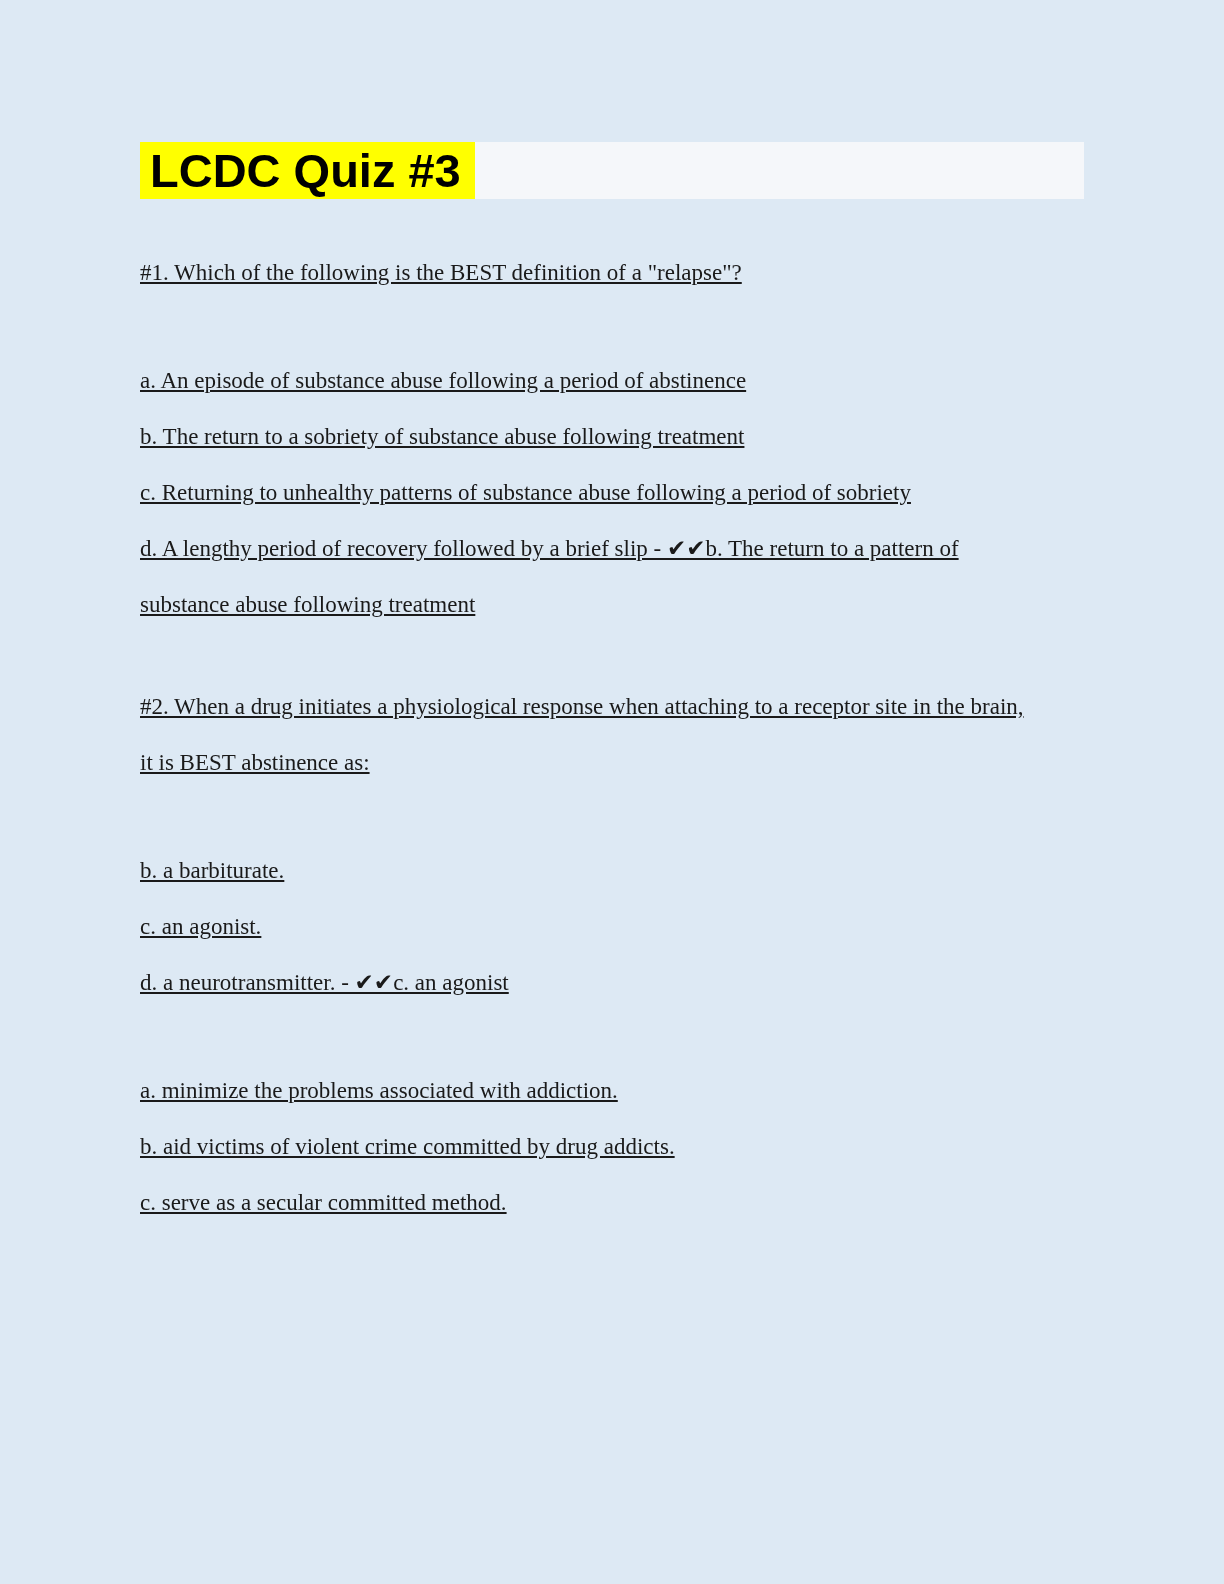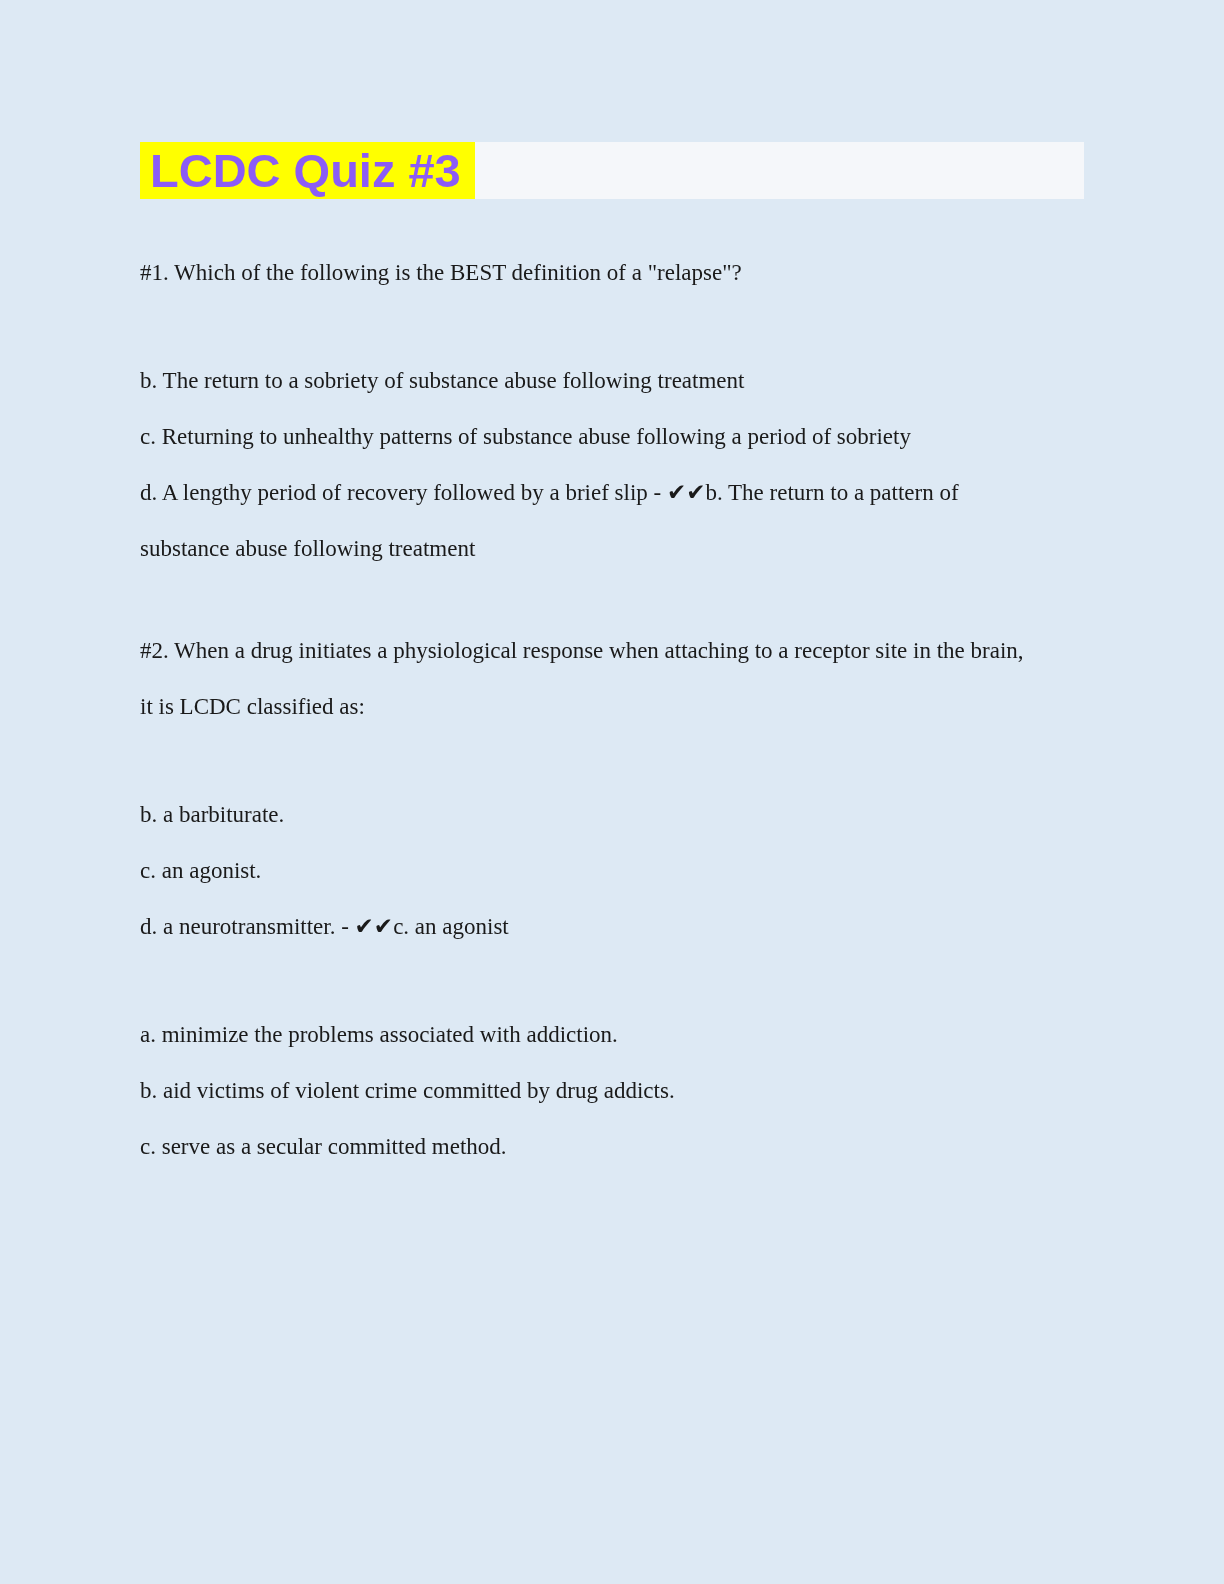--- a/index.html
+++ b/index.html
@@ -23,31 +23,32 @@
   .title-strip {
     margin: 0 0 44px 0;
     width: 944px;
     height: 57px;
     background: #f5f7fa;
     font-weight: normal;
   }
   .title-hl {
     display: inline-block;
     background: #ffff00;
-    color: #8b5cf6;
+    color: #000000;
     font-family: "Liberation Sans", sans-serif;
     font-weight: bold;
     font-size: 47px;
     line-height: 57px;
     padding: 0 14px 0 10px;
     white-space: nowrap;
   }
   .question, .option {
     margin: 0;
     padding: 0;
+    text-decoration: underline;
   }
   .line {
     display: block;
     line-height: 56px;
   }
   .question {
     margin-top: 46px;
   }
   .options {
     margin-top: 52px;
@@ -60,36 +61,39 @@
   <div class="doc">
 
     <h1 class="title-strip"><span class="title-hl">LCDC Quiz #3</span></h1>
 
     <section class="question-block">
       <p class="question">
         <span class="line">#1. Which of the following is the BEST definition of a "relapse"?</span>
       </p>
       <div class="options">
         <p class="option">
+          <span class="line">a. An episode of substance abuse following a period of abstinence</span>
+        </p>
+        <p class="option">
           <span class="line">b. The return to a sobriety of substance abuse following treatment</span>
         </p>
         <p class="option">
           <span class="line">c. Returning to unhealthy patterns of substance abuse following a period of sobriety</span>
         </p>
         <p class="option">
           <span class="line">d. A lengthy period of recovery followed by a brief slip - ✔✔b. The return to a pattern of</span>
           <span class="line">substance abuse following treatment</span>
         </p>
       </div>
     </section>
 
     <section class="question-block">
       <p class="question">
         <span class="line">#2. When a drug initiates a physiological response when attaching to a receptor site in the brain,</span>
-        <span class="line">it is LCDC classified as:</span>
+        <span class="line">it is BEST abstinence as:</span>
       </p>
       <div class="options">
         <p class="option">
           <span class="line">b. a barbiturate.</span>
         </p>
         <p class="option">
           <span class="line">c. an agonist.</span>
         </p>
         <p class="option">
           <span class="line">d. a neurotransmitter. - ✔✔c. an agonist</span>

